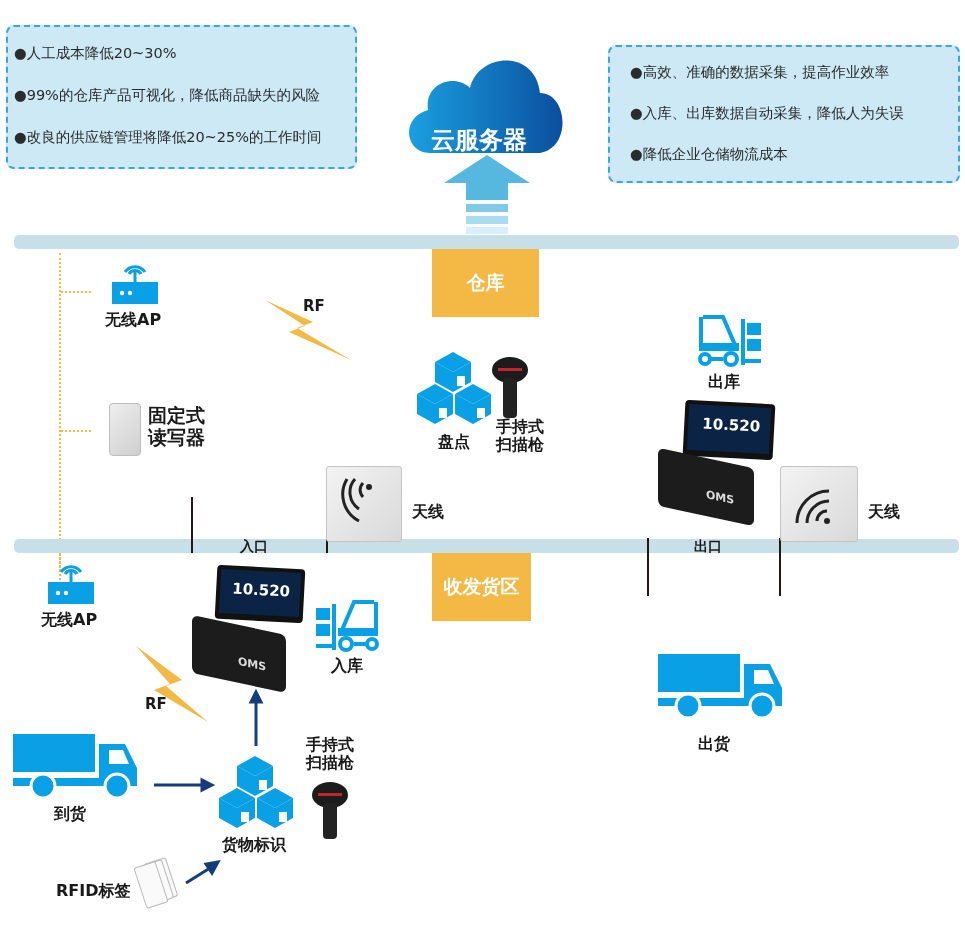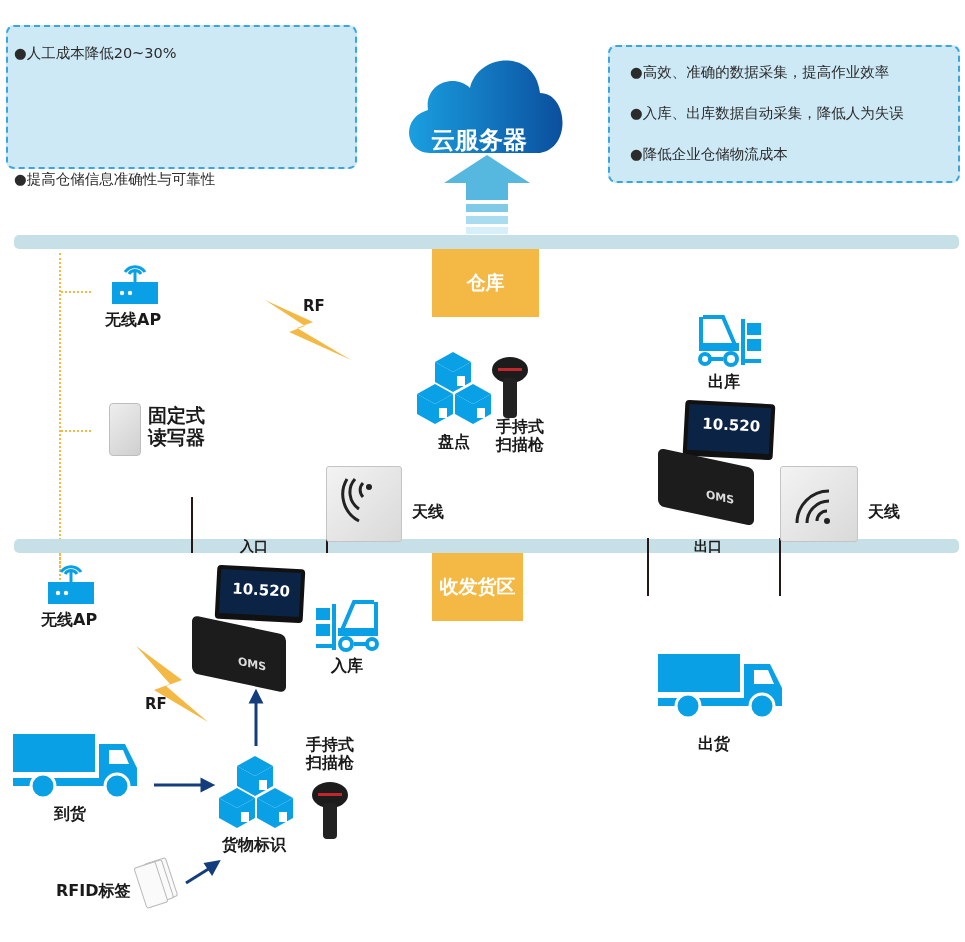--- a/index.html
+++ b/index.html
@@ -16,21 +16,22 @@
   .vline { position: absolute; width: 2px; background: #231815; }
   .dotv { position: absolute; width: 2px; border-left: 2px dotted #f3b944; }
   .doth { position: absolute; height: 2px; border-top: 2px dotted #f3b944; }
   svg { position: absolute; overflow: visible; }
 </style>
 </head>
 <body>
 
 <div class="infobox" style="left:6px;top:25px;width:351px;height:144px;">
   <div class="line" style="top:17px;">●人工成本降低20~30%</div>
-  <div class="line" style="top:143px;">●提高仓储信息准确性与可靠性</div>
+  <div class="line" style="top:59px;">●99%的仓库产品可视化，降低商品缺失的风险</div>
+  <div class="line" style="top:101px;">●改良的供应链管理将降低20~25%的工作时间</div>
 </div>
 
 <div class="infobox" style="left:608px;top:45px;width:352px;height:138px;">
   <div class="line" style="left:20px;top:16px;">●高效、准确的数据采集，提高作业效率</div>
   <div class="line" style="left:20px;top:57px;">●入库、出库数据自动采集，降低人为失误</div>
   <div class="line" style="left:20px;top:98px;text-align:center;">●降低企业仓储物流成本</div>
 </div>
 
 <svg style="left:400px;top:48px;" width="170" height="110" viewBox="0 0 170 110">
   <defs>
@@ -156,21 +157,21 @@
 <div class="abs" style="left:780px;top:466px;width:78px;height:76px;background:linear-gradient(135deg,#f3f3f3,#d9d9d9);border:1px solid #c4c4c4;border-radius:3px;">
   <svg style="left:14px;top:22px;" width="40" height="40" viewBox="0 0 40 40">
     <circle cx="32" cy="32" r="3" fill="#222"></circle>
     <path d="M22 32 A10 10 0 0 1 32 22" stroke="#222" stroke-width="3" fill="none"></path>
     <path d="M12 34 A22 22 0 0 1 34 12" stroke="#222" stroke-width="3" fill="none"></path>
     <path d="M2 34 A32 32 0 0 1 34 2" stroke="#222" stroke-width="3" fill="none"></path>
   </svg>
 </div>
 <div class="lbl" style="left:868px;top:503px;">天线</div>
 
-<div class="abs" style="left:432px;top:553px;width:91px;height:68px;background:#f3b944;color:#fff;font-weight:bold;font-size:19px;display:flex;align-items:center;justify-content:center;">收发货区</div>
+<div class="abs" style="left:432px;top:553px;width:99px;height:68px;background:#f3b944;color:#fff;font-weight:bold;font-size:19px;display:flex;align-items:center;justify-content:center;">收发货区</div>
 
 <div class="dotv" style="left:59px;top:553px;height:18px;"></div>
 <svg style="left:46px;top:562px;" width="50" height="44" viewBox="0 0 50 44">
   <path d="M25 20 L25 10" stroke="#0aa0e6" stroke-width="3"></path>
   <path d="M15 10 A12 12 0 0 1 35 10" stroke="#0aa0e6" stroke-width="3" fill="none"></path>
   <path d="M19 12 A7 7 0 0 1 31 12" stroke="#0aa0e6" stroke-width="3" fill="none"></path>
   <rect x="2" y="20" width="46" height="22" fill="#0aa0e6"></rect>
   <circle cx="12" cy="31" r="2.2" fill="#fff"></circle>
     <circle cx="20" cy="31" r="2.2" fill="#fff"></circle>
 </svg>

